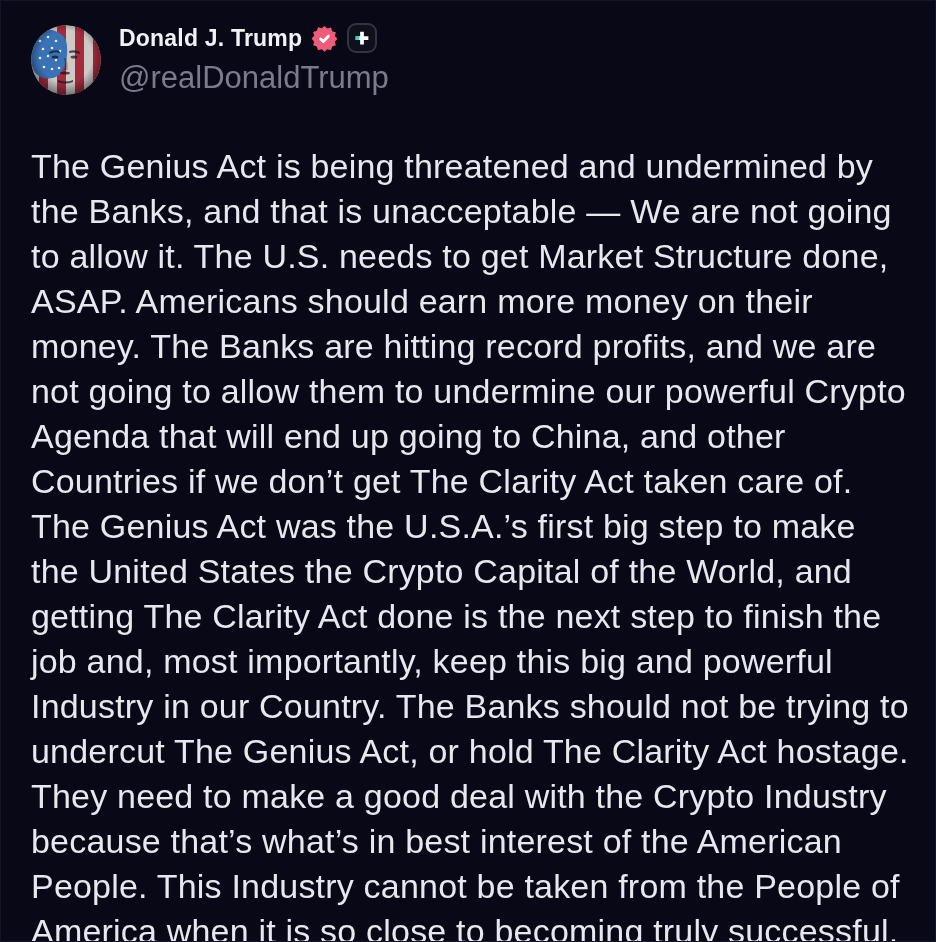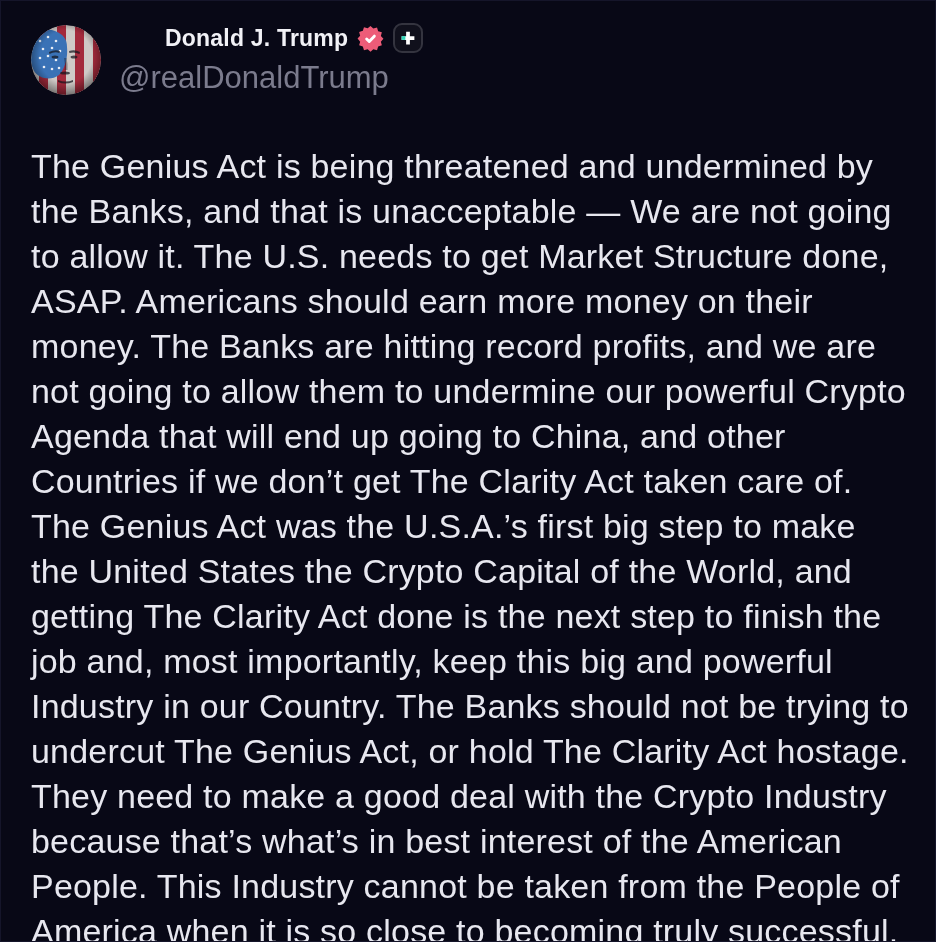--- a/index.html
+++ b/index.html
@@ -33,21 +33,20 @@
   }
   .avatar svg { display: block; width: 70px; height: 70px; }
   .id-block { display: flex; flex-direction: column; justify-content: center; }
   .name-row { display: flex; align-items: center; gap: 9px; }
   .display-name {
     font-size: 23px;
     font-weight: 700;
     color: #f1f1f6;
     letter-spacing: 0.2px;
     cursor: pointer;
-    margin-left: 46px;
   }
   .verified { display: inline-flex; width: 27px; height: 27px; }
   .verified svg { width: 27px; height: 27px; }
   .plus-badge {
     display: inline-flex;
     align-items: center;
     justify-content: center;
     width: 30px;
     height: 30px;
     border-radius: 9px;

